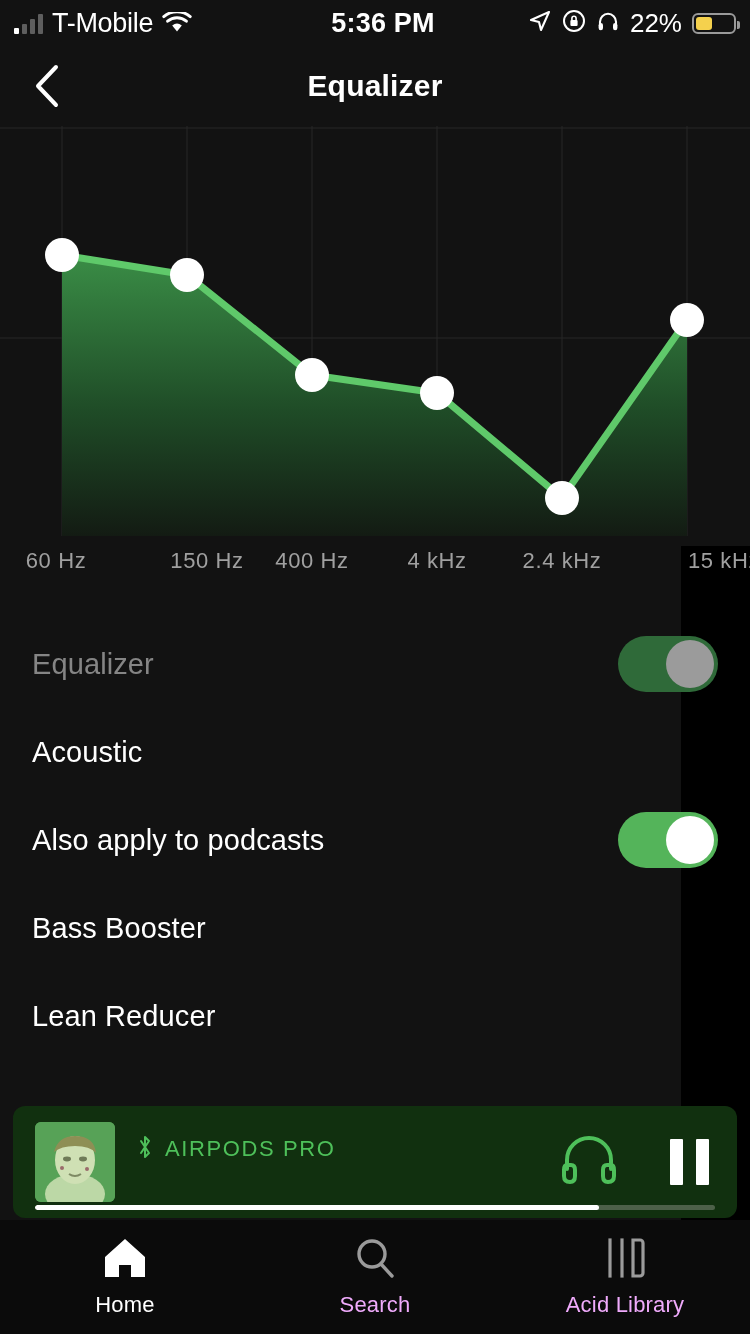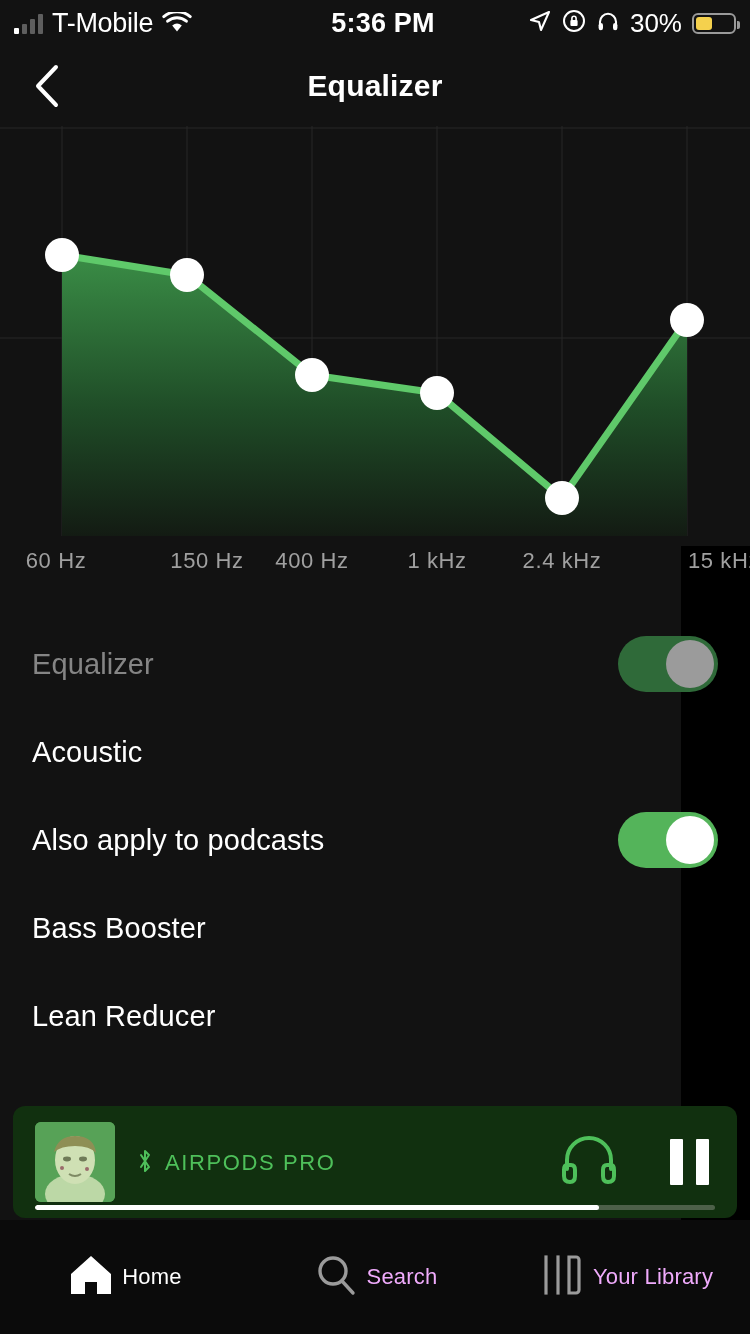--- a/index.html
+++ b/index.html
@@ -129,21 +129,21 @@
   }
   .np-art svg { display:block; }
   .np-text { position:absolute; left:124px; top:18px; }
   .np-title {
     font-size:27px; color:#fff; font-weight:400; letter-spacing:0.1px;
     white-space:nowrap;
   }
   .np-title .dot { color:#d8d8d8; }
   .np-title .artist { color:#cfcfcf; }
   .np-device {
-    margin-top:24px; display:flex; align-items:center; gap:12px;
+    margin-top:10px; display:flex; align-items:center; gap:12px;
   }
   .np-device-name {
     font-size:22px; color:#4ec05a; letter-spacing:1.6px; font-weight:500;
   }
   .np-controls {
     position:absolute; right:28px; top:50%; transform:translateY(-50%);
     display:flex; align-items:center; gap:52px;
   }
   .pause-btn { display:flex; gap:13px; cursor:pointer; }
   .pause-btn i { display:block; width:13px; height:46px; background:#fff; border-radius:1px; }
@@ -153,21 +153,21 @@
   }
   .np-progress .bar { height:100%; background:#fff; border-radius:3px; }
 
   
   .tabbar {
     position:absolute; bottom:0; left:0; width:750px; height:114px;
     background:#0b0b0b;
     display:flex;
   }
   .tab {
-    flex:1; display:flex; flex-direction:row;
+    flex:1; display:flex; flex-direction:column;
     align-items:center; justify-content:center; gap:8px;
     cursor:pointer;
   }
   .tab-label { font-size:22px; letter-spacing:0.2px; }
   .tab.active .tab-label { color:#fff; }
   .tab .tab-label { color:#f0abfc; }
 </style>
 </head>
 <body>
 
@@ -206,21 +206,21 @@
           <path d="M9.9 11 v-1.6 a2.1 2.1 0 0 1 4.2 0 V11" fill="none" stroke="#fff" stroke-width="1.6"></path>
         </svg>
       </span>
       <span>
         <svg width="24" height="24" viewBox="0 0 24 24">
           <path d="M4 16 v-3.2 a8 8 0 0 1 16 0 V16" fill="none" stroke="#fff" stroke-width="2.1" stroke-linecap="round"></path>
           <rect x="2.6" y="14" width="4.4" height="7.2" rx="2.2" fill="#fff"></rect>
           <rect x="17" y="14" width="4.4" height="7.2" rx="2.2" fill="#fff"></rect>
         </svg>
       </span>
-      <span class="batt-pct">30%</span>
+      <span class="batt-pct">22%</span>
       <span class="batt">
         <span class="batt-fill" id="batt-fill" style="width: 45%;"></span>
       </span>
     </div>
   </div>
 
   <div class="header">
     <div class="back-btn">
       <svg width="36" height="46" viewBox="0 0 36 46">
         <path d="M26 4 L8 23 L26 42" fill="none" stroke="#fff" stroke-width="4" stroke-linecap="round" stroke-linejoin="round"></path>
@@ -258,21 +258,21 @@
           <circle cx="562" cy="372" r="17" fill="#ffffff"></circle>
           <circle cx="687" cy="194" r="17" fill="#ffffff"></circle>
         </g>
     </svg>
   </div>
 
   <div class="freq-labels" id="freq-labels">
       <span class="freq-label" style="left: 56px;">60 Hz</span>
       <span class="freq-label" style="left: 187px; margin-left: 20px;">150 Hz</span>
       <span class="freq-label" style="left: 312px;">400 Hz</span>
-      <span class="freq-label" style="left: 437px;">1 kHz</span>
+      <span class="freq-label" style="left: 437px;">4 kHz</span>
       <span class="freq-label" style="left: 562px;">2.4 kHz</span>
       <span class="freq-label" style="left: 724px;">15 kHz</span>
     </div>
 
   <div class="settings" id="settings-list">
       <div class="row">
         <span class="row-label dim">Equalizer</span>
         <span class="toggle dimmed">
           <span class="knob"></span>
         </span>
@@ -358,17 +358,17 @@
       <span class="tab-label">Search</span>
     </div>
     <div class="tab">
       <span>
         <svg width="48" height="44" viewBox="0 0 48 44">
           <line x1="9" y1="4" x2="9" y2="40" stroke="#9b9b9b" stroke-width="3.2" stroke-linecap="square"></line>
           <line x1="21" y1="4" x2="21" y2="40" stroke="#9b9b9b" stroke-width="3.2" stroke-linecap="square"></line>
           <path d="M32 4 h7 a3 3 0 0 1 3 3 v30 a3 3 0 0 1-3 3 h-7 z" fill="none" stroke="#9b9b9b" stroke-width="3.2"></path>
         </svg>
       </span>
-      <span class="tab-label">Your Library</span>
+      <span class="tab-label">Acid Library</span>
     </div>
   </div>
 
 </div>
 
 </body></html>

